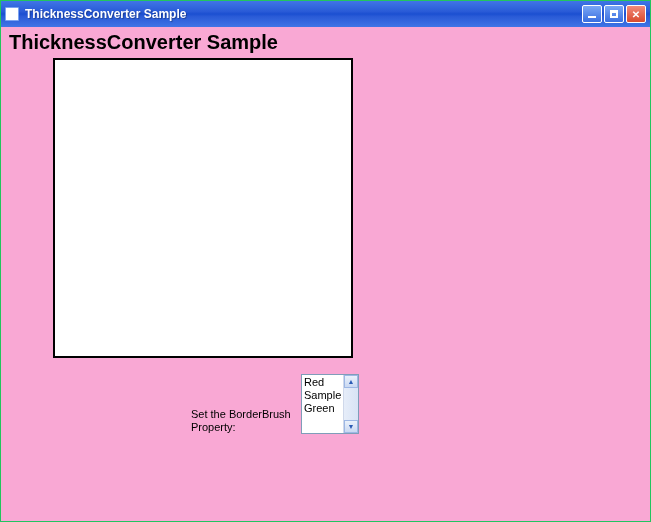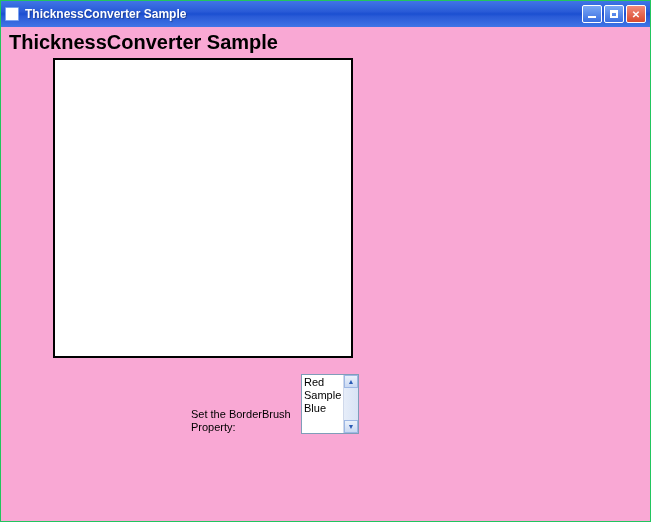--- a/index.html
+++ b/index.html
@@ -183,21 +183,21 @@
 
     <div class="stage">
       <div class="border-box"></div>
 
       <div class="select-row">
         <div class="select-label">Set the BorderBrush Property:</div>
         <div class="listbox">
           <div class="items">
             <div>Red</div>
             <div>Sample</div>
-            <div>Blue</div>
+            <div>Green</div>
           </div>
           <div class="scrollbar">
             <div class="sb-btn">
                 <span>▲</span>
               </div>
             <div class="sb-track"></div>
             <div class="sb-btn">
                 <span>▼</span>
               </div>
           </div>

